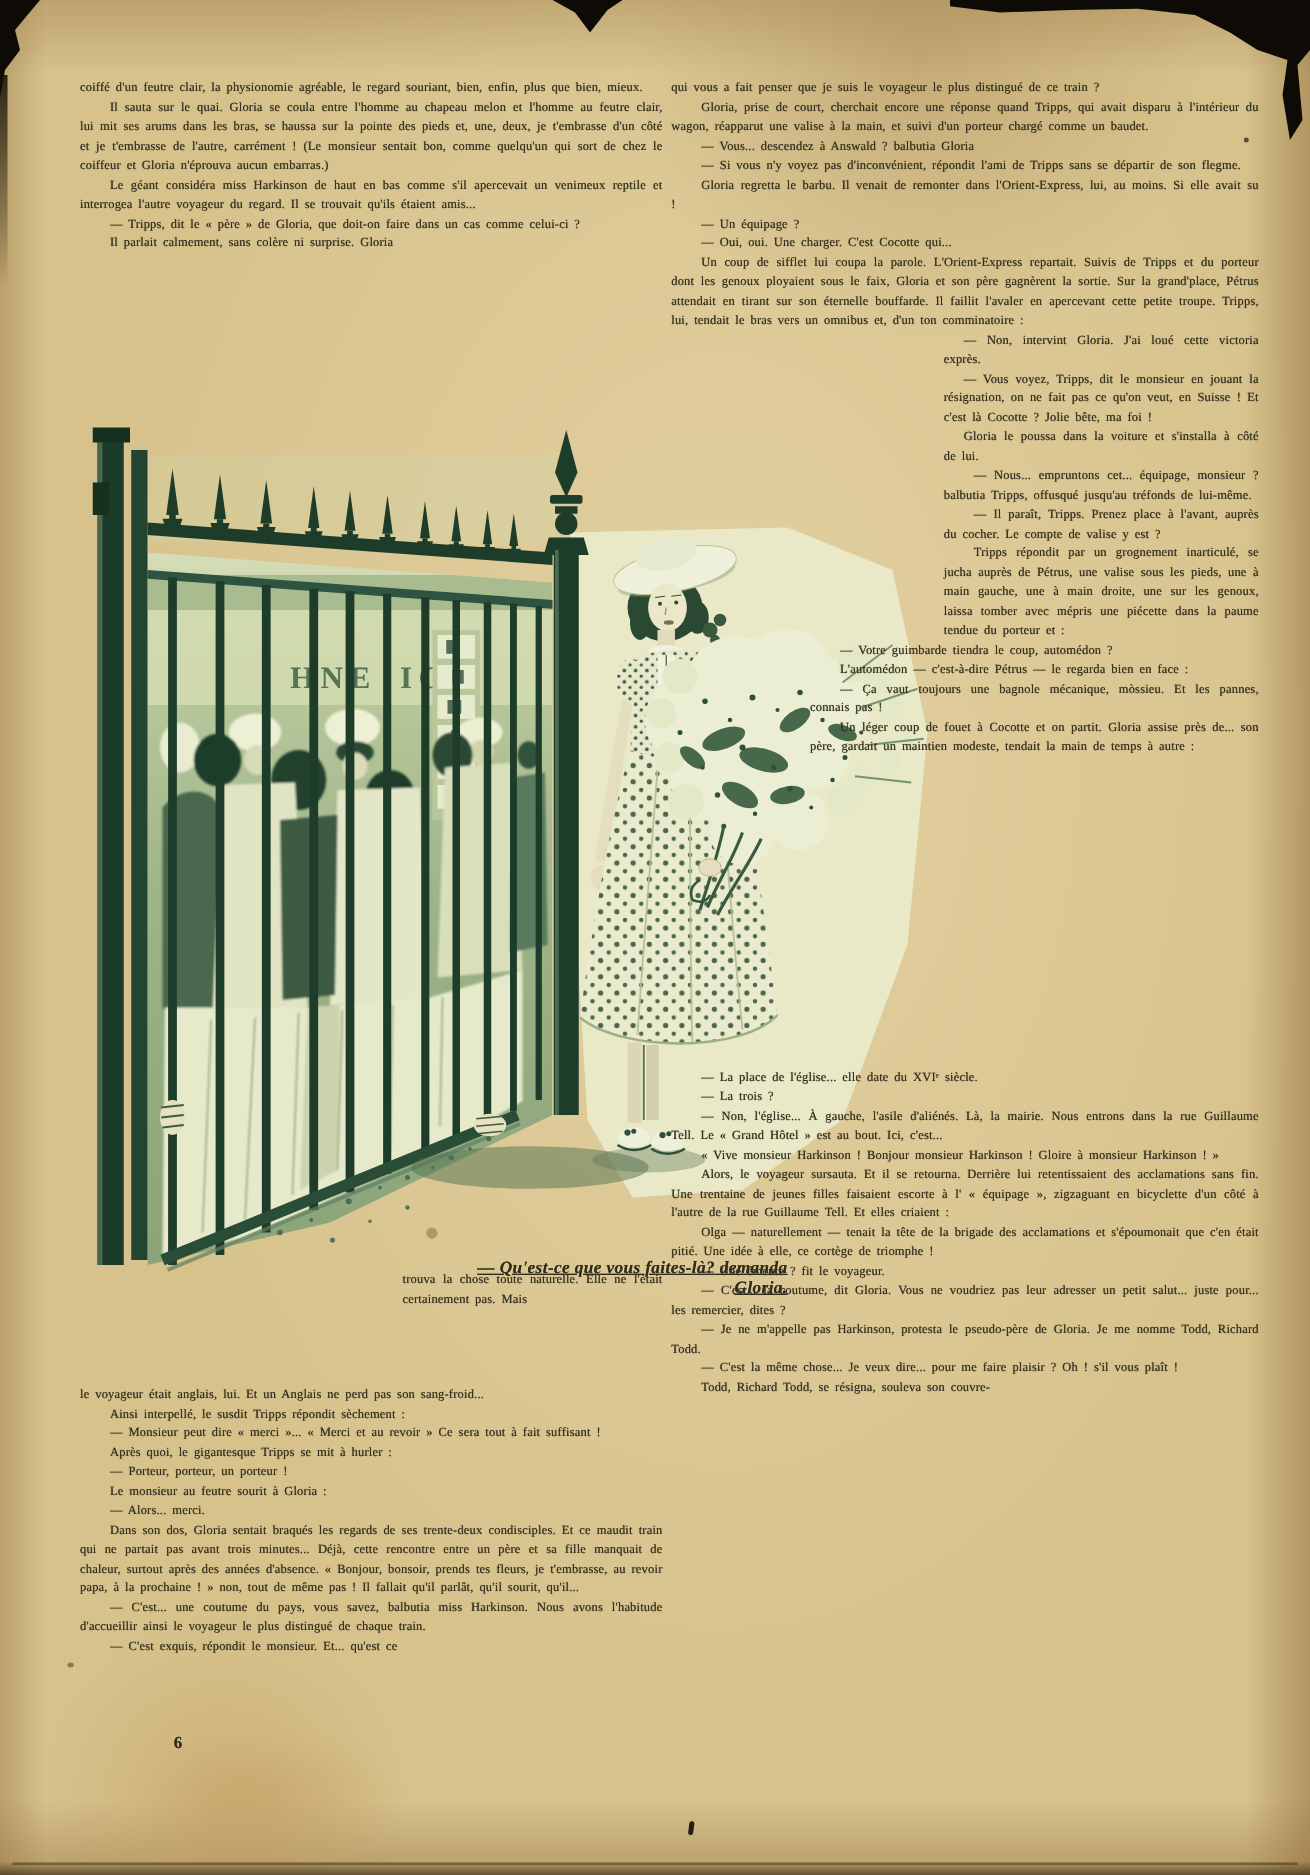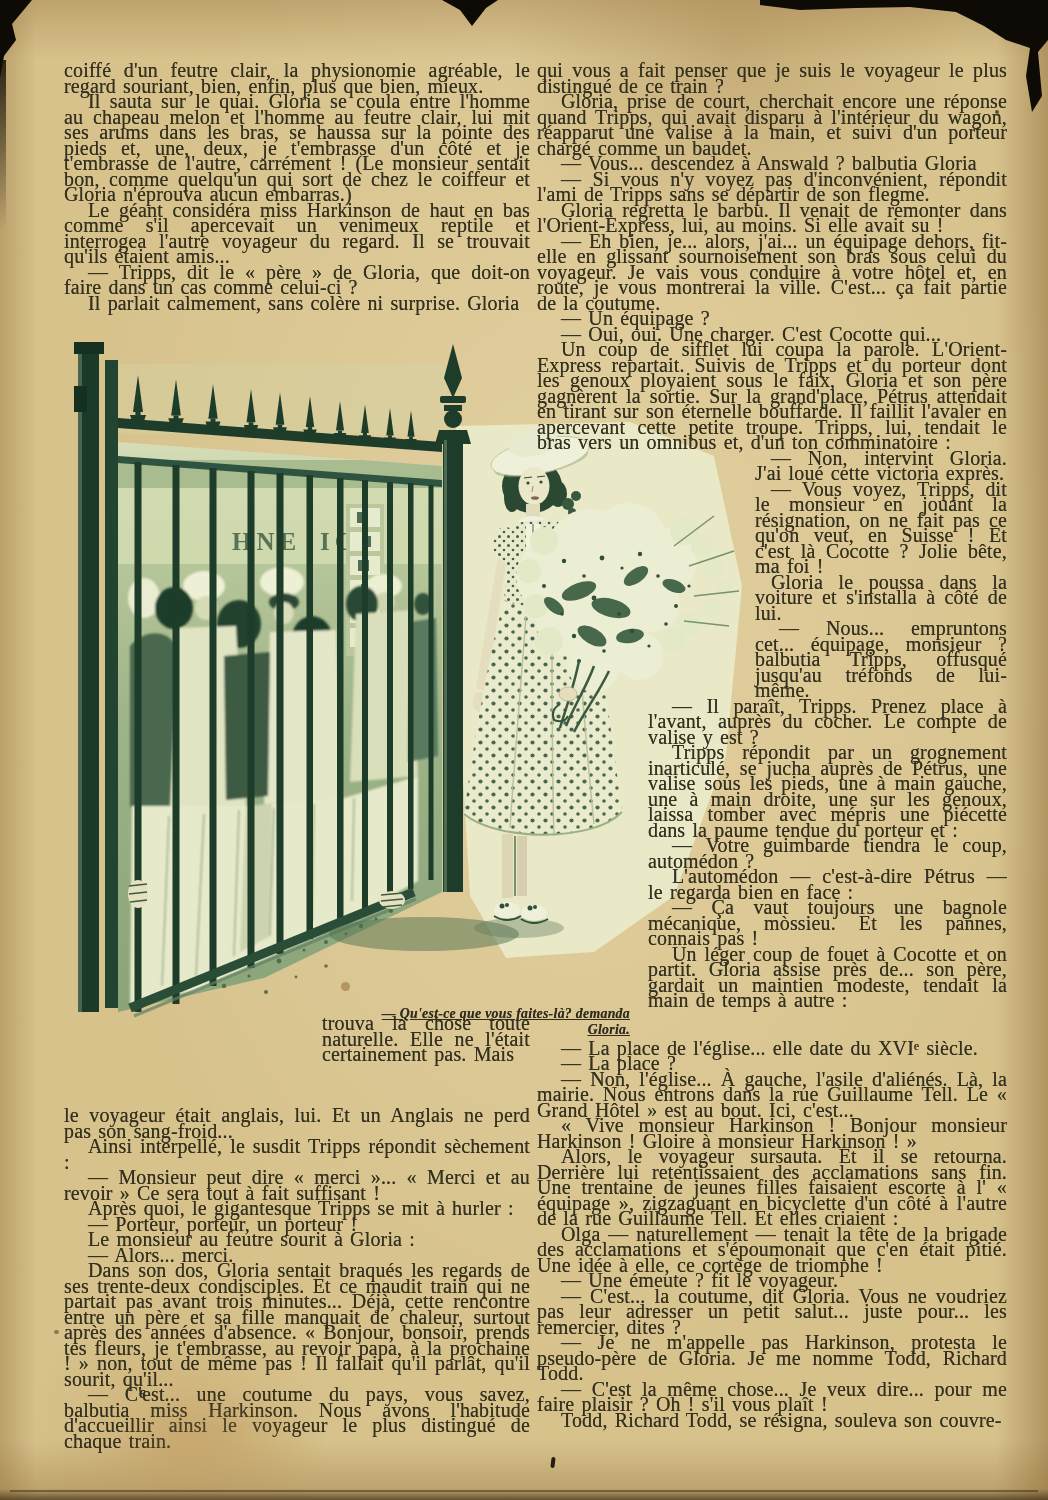--- a/index.html
+++ b/index.html
@@ -31,21 +31,21 @@
     background:rgba(60,44,20,.5);filter:blur(.6px);}
   .speck{position:absolute;background:#241d12;border-radius:2px;}
   .speck1{left:551px;top:1457px;width:4px;height:11px;transform:rotate(7deg);}
   .speck2{left:995px;top:110px;width:4px;height:4px;border-radius:50%;opacity:.7;}
   .speck3{left:54px;top:1330px;width:5px;height:4px;border-radius:50%;opacity:.45;}
   .dot-brown{position:absolute;left:341px;top:982px;width:9px;height:9px;border-radius:50%;
     background:rgba(150,108,55,.55);filter:blur(.5px);}
   .stain1{position:absolute;left:110px;top:1390px;width:210px;height:95px;border-radius:50%;
     background:radial-gradient(ellipse, rgba(184,144,82,.30), rgba(184,144,82,0) 70%);filter:blur(6px);}
 
-  .textblock{position:absolute;color:#33301f;font-size:20px;line-height:15.5px;
+  .textblock{position:absolute;color:#33301f;font-size:10px;line-height:15.5px;
     text-align:justify;word-spacing:2px;letter-spacing:.15px;
     text-shadow:0 0 .6px rgba(51,48,31,.75);}
   .para{margin:0;text-indent:24px;text-align:justify;}
   .para.cont{text-indent:0;}
   .colL1{left:64px;top:63px;width:466px;}
   .colL2a{left:322px;top:1016px;width:208px;}
   .colL2b{left:64px;top:1060px;width:466px;margin-top:48px;}
   .rightcol{left:537px;top:63px;width:470px;}
   .fA{float:left;width:218px;height:234px;}
   .fB{clear:left;float:left;width:111px;height:356px;}
@@ -387,30 +387,30 @@
   <div class="textblock colL2b">
       <p class="para cont">le voyageur était anglais, lui. Et un Anglais ne perd pas son sang-froid...</p>
       <p class="para">Ainsi interpellé, le susdit Tripps répondit sèchement :</p>
       <p class="para">— Monsieur peut dire « merci »... « Merci et au revoir » Ce sera tout à fait suffisant !</p>
       <p class="para">Après quoi, le gigantesque Tripps se mit à hurler :</p>
       <p class="para">— Porteur, porteur, un porteur !</p>
       <p class="para">Le monsieur au feutre sourit à Gloria :</p>
       <p class="para">— Alors... merci.</p>
       <p class="para">Dans son dos, Gloria sentait braqués les regards de ses trente-deux condisciples. Et ce maudit train qui ne partait pas avant trois minutes... Déjà, cette rencontre entre un père et sa fille manquait de chaleur, surtout après des années d'absence. « Bonjour, bonsoir, prends tes fleurs, je t'embrasse, au revoir papa, à la prochaine ! » non, tout de même pas ! Il fallait qu'il parlât, qu'il sourit, qu'il...</p>
       <p class="para">— C'est... une coutume du pays, vous savez, balbutia miss Harkinson. Nous avons l'habitude d'accueillir ainsi le voyageur le plus distingué de chaque train.</p>
+      <p class="para">— C'est exquis, répondit le monsieur. Et... qu'est ce</p>
     </div>
 
   <div class="textblock rightcol">
     <div>
         <p class="para cont">qui vous a fait penser que je suis le voyageur le plus distingué de ce train ?</p>
         <p class="para">Gloria, prise de court, cherchait encore une réponse quand Tripps, qui avait disparu à l'intérieur du wagon, réapparut une valise à la main, et suivi d'un porteur chargé comme un baudet.</p>
         <p class="para">— Vous... descendez à Answald ? balbutia Gloria</p>
         <p class="para">— Si vous n'y voyez pas d'inconvénient, répondit l'ami de Tripps sans se départir de son flegme.</p>
         <p class="para">Gloria regretta le barbu. Il venait de remonter dans l'Orient-Express, lui, au moins. Si elle avait su !</p>
-        <p class="para">— Eh bien, je... alors, j'ai... un équipage dehors, fit-elle en glissant sournoisement son bras sous celui du voyageur. Je vais vous conduire à votre hôtel et, en route, je vous montrerai la ville. C'est... ça fait partie de la coutume.</p>
         <p class="para">— Un équipage ?</p>
         <p class="para">— Oui, oui. Une charger. C'est Cocotte qui...</p>
         <p class="para">Un coup de sifflet lui coupa la parole. L'Orient-Express repartait. Suivis de Tripps et du porteur dont les genoux ployaient sous le faix, Gloria et son père gagnèrent la sortie. Sur la grand'place, Pétrus attendait en tirant sur son éternelle bouffarde. Il faillit l'avaler en apercevant cette petite troupe. Tripps, lui, tendait le bras vers un omnibus et, d'un ton comminatoire :</p>
       </div>
     <div class="fA"></div>
     <div class="nw">
         <p class="para">— Non, intervint Gloria. J'ai loué cette victoria exprès.</p>
         <p class="para">— Vous voyez, Tripps, dit le monsieur en jouant la résignation, on ne fait pas ce qu'on veut, en Suisse ! Et c'est là Cocotte ? Jolie bête, ma foi !</p>
         <p class="para">Gloria le poussa dans la voiture et s'installa à côté de lui.</p>
       </div>
@@ -420,21 +420,21 @@
         <p class="para">— Il paraît, Tripps. Prenez place à l'avant, auprès du cocher. Le compte de valise y est ?</p>
         <p class="para">Tripps répondit par un grognement inarticulé, se jucha auprès de Pétrus, une valise sous les pieds, une à main gauche, une à main droite, une sur les genoux, laissa tomber avec mépris une piécette dans la paume tendue du porteur et :</p>
         <p class="para">— Votre guimbarde tiendra le coup, automédon ?</p>
         <p class="para">L'automédon — c'est-à-dire Pétrus — le regarda bien en face :</p>
         <p class="para">— Ça vaut toujours une bagnole mécanique, mòssieu. Et les pannes, connais pas !</p>
         <p class="para">Un léger coup de fouet à Cocotte et on partit. Gloria assise près de... son père, gardait un maintien modeste, tendait la main de temps à autre :</p>
       </div>
     <div class="clr"></div>
     <div>
         <p class="para">— La place de l'église... elle date du XVIᵉ siècle.</p>
-        <p class="para">— La place ?</p>
+        <p class="para">— La trois ?</p>
         <p class="para">— Non, l'église... À gauche, l'asile d'aliénés. Là, la mairie. Nous entrons dans la rue Guillaume Tell. Le « Grand Hôtel » est au bout. Ici, c'est...</p>
         <p class="para">« Vive monsieur Harkinson ! Bonjour monsieur Harkinson ! Gloire à monsieur Harkinson ! »</p>
         <p class="para">Alors, le voyageur sursauta. Et il se retourna. Derrière lui retentissaient des acclamations sans fin. Une trentaine de jeunes filles faisaient escorte à l' « équipage », zigzaguant en bicyclette d'un côté à l'autre de la rue Guillaume Tell. Et elles criaient :</p>
         <p class="para">Olga — naturellement — tenait la tête de la brigade des acclamations et s'époumonait que c'en était pitié. Une idée à elle, ce cortège de triomphe !</p>
         <p class="para">— Une émeute ? fit le voyageur.</p>
         <p class="para">— C'est... la coutume, dit Gloria. Vous ne voudriez pas leur adresser un petit salut... juste pour... les remercier, dites ?</p>
         <p class="para">— Je ne m'appelle pas Harkinson, protesta le pseudo-père de Gloria. Je me nomme Todd, Richard Todd.</p>
         <p class="para">— C'est la même chose... Je veux dire... pour me faire plaisir ? Oh ! s'il vous plaît !</p>
         <p class="para">Todd, Richard Todd, se résigna, souleva son couvre-</p>
       </div>

